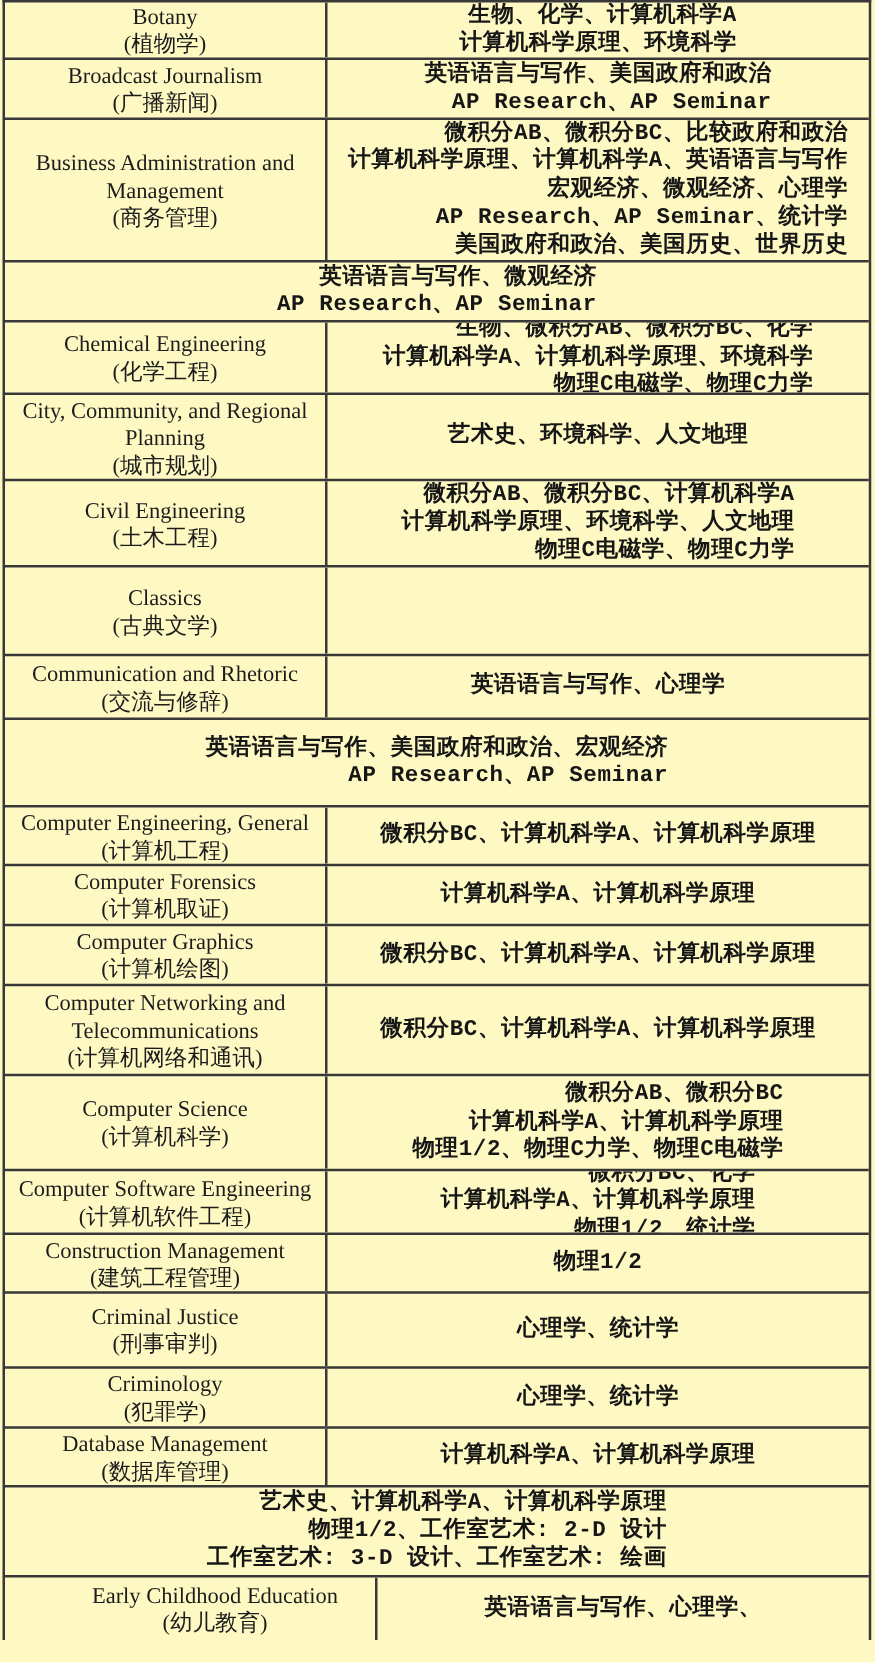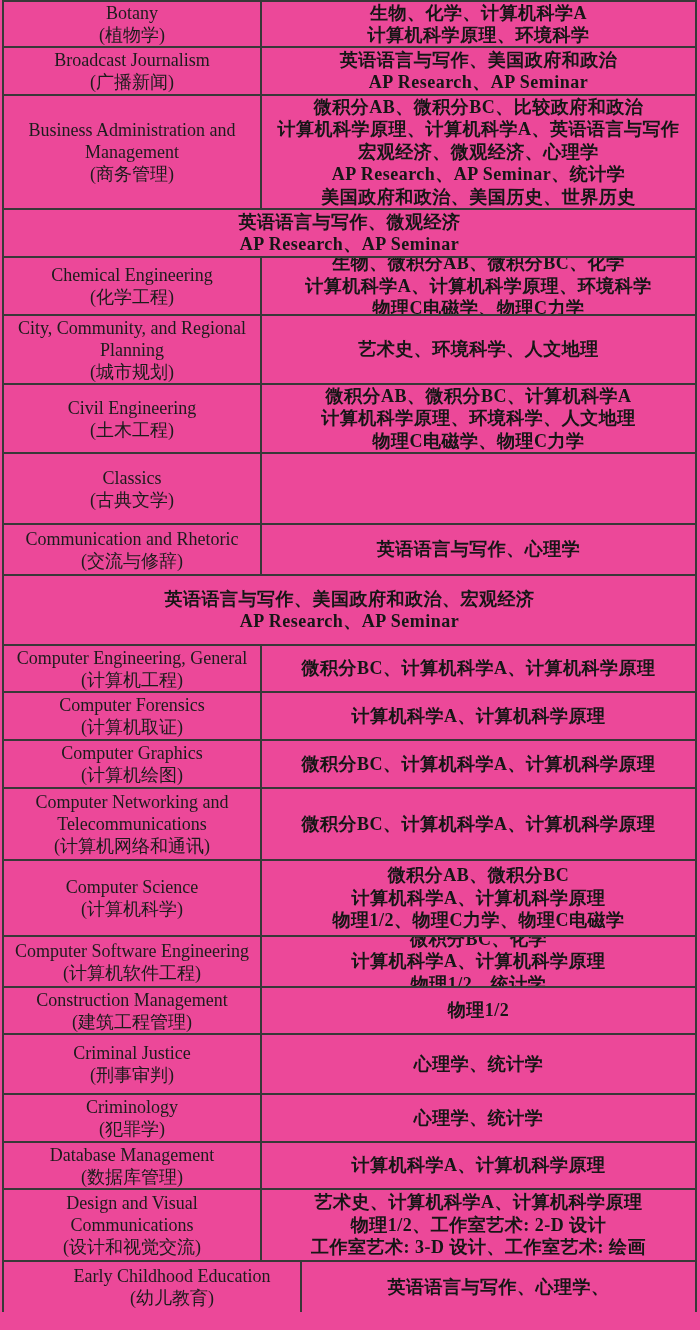--- a/index.html
+++ b/index.html
@@ -4,21 +4,21 @@
 <style>
   html, body {
     margin: 0;
     padding: 0;
     background: #ffffff;
   }
   .page {
     position: relative;
     width: 700px;
     height: 1330px;
-    background: #ec4899;
+    background: #fef9c3;
     overflow: hidden;
   }
   .ap-table {
     position: absolute;
     left: 2px;
     top: 0;
     width: 695px;
     box-sizing: border-box;
     border-top: 2px solid #383838;
     border-left: 2px solid #383838;
@@ -46,26 +46,27 @@
   .cell.left {
     width: 258px;
     border-right: 2px solid #383838;
     font-family: "Liberation Serif", serif;
     font-size: 18px;
     line-height: 22px;
     color: #1c1c1c;
   }
   .cell.right {
     flex: 1;
-    font-family: Liberation Serif, serif;
+    font-family: Liberation Mono, monospace;
     font-weight: 600;
     font-size: 18px;
     line-height: 22.5px;
     color: #161616;
     letter-spacing: 0.5px;
+    text-align: right;
   }
 </style>
 </head>
 <body>
 
 <div class="page">
   <div class="ap-table">
 
     <div class="row" style="height:46px">
       <div class="cell left">Botany
@@ -195,23 +196,20 @@
       <div class="cell right">心理学、统计学</div>
     </div>
 
     <div class="row" style="height:47px">
       <div class="cell left">Database Management
 (数据库管理)</div>
       <div class="cell right">计算机科学A、计算机科学原理</div>
     </div>
 
     <div class="row" style="height:72px">
-      <div class="cell left">Design and Visual
-Communications
-(设计和视觉交流)</div>
       <div class="cell right">艺术史、计算机科学A、计算机科学原理
 物理1/2、工作室艺术: 2-D 设计
 工作室艺术: 3-D 设计、工作室艺术: 绘画</div>
     </div>
 
     <div class="row last" style="height:50px">
       <div class="cell left">Early Childhood Education
 (幼儿教育)</div>
       <div class="cell right">英语语言与写作、心理学、</div>
     </div>

